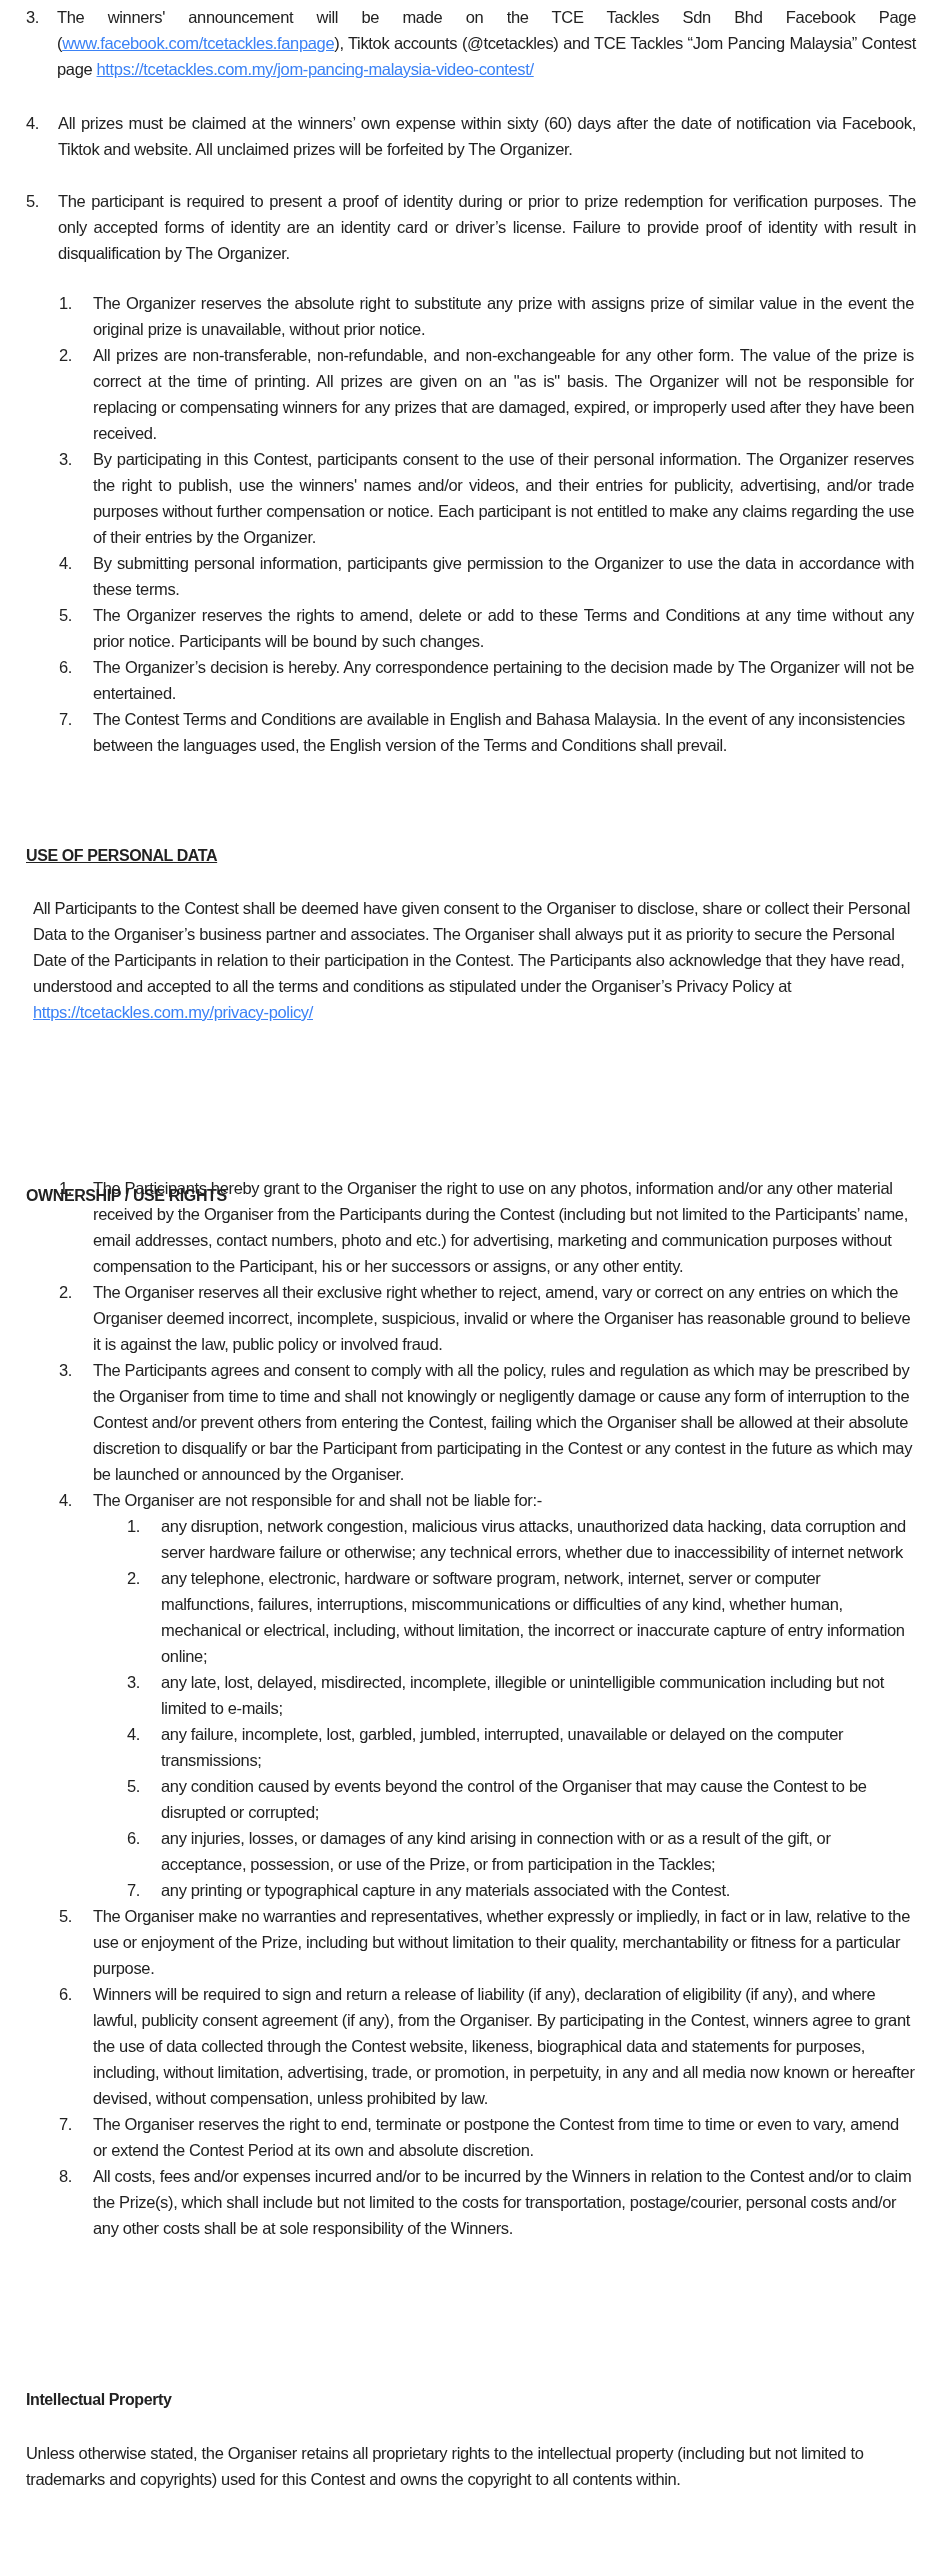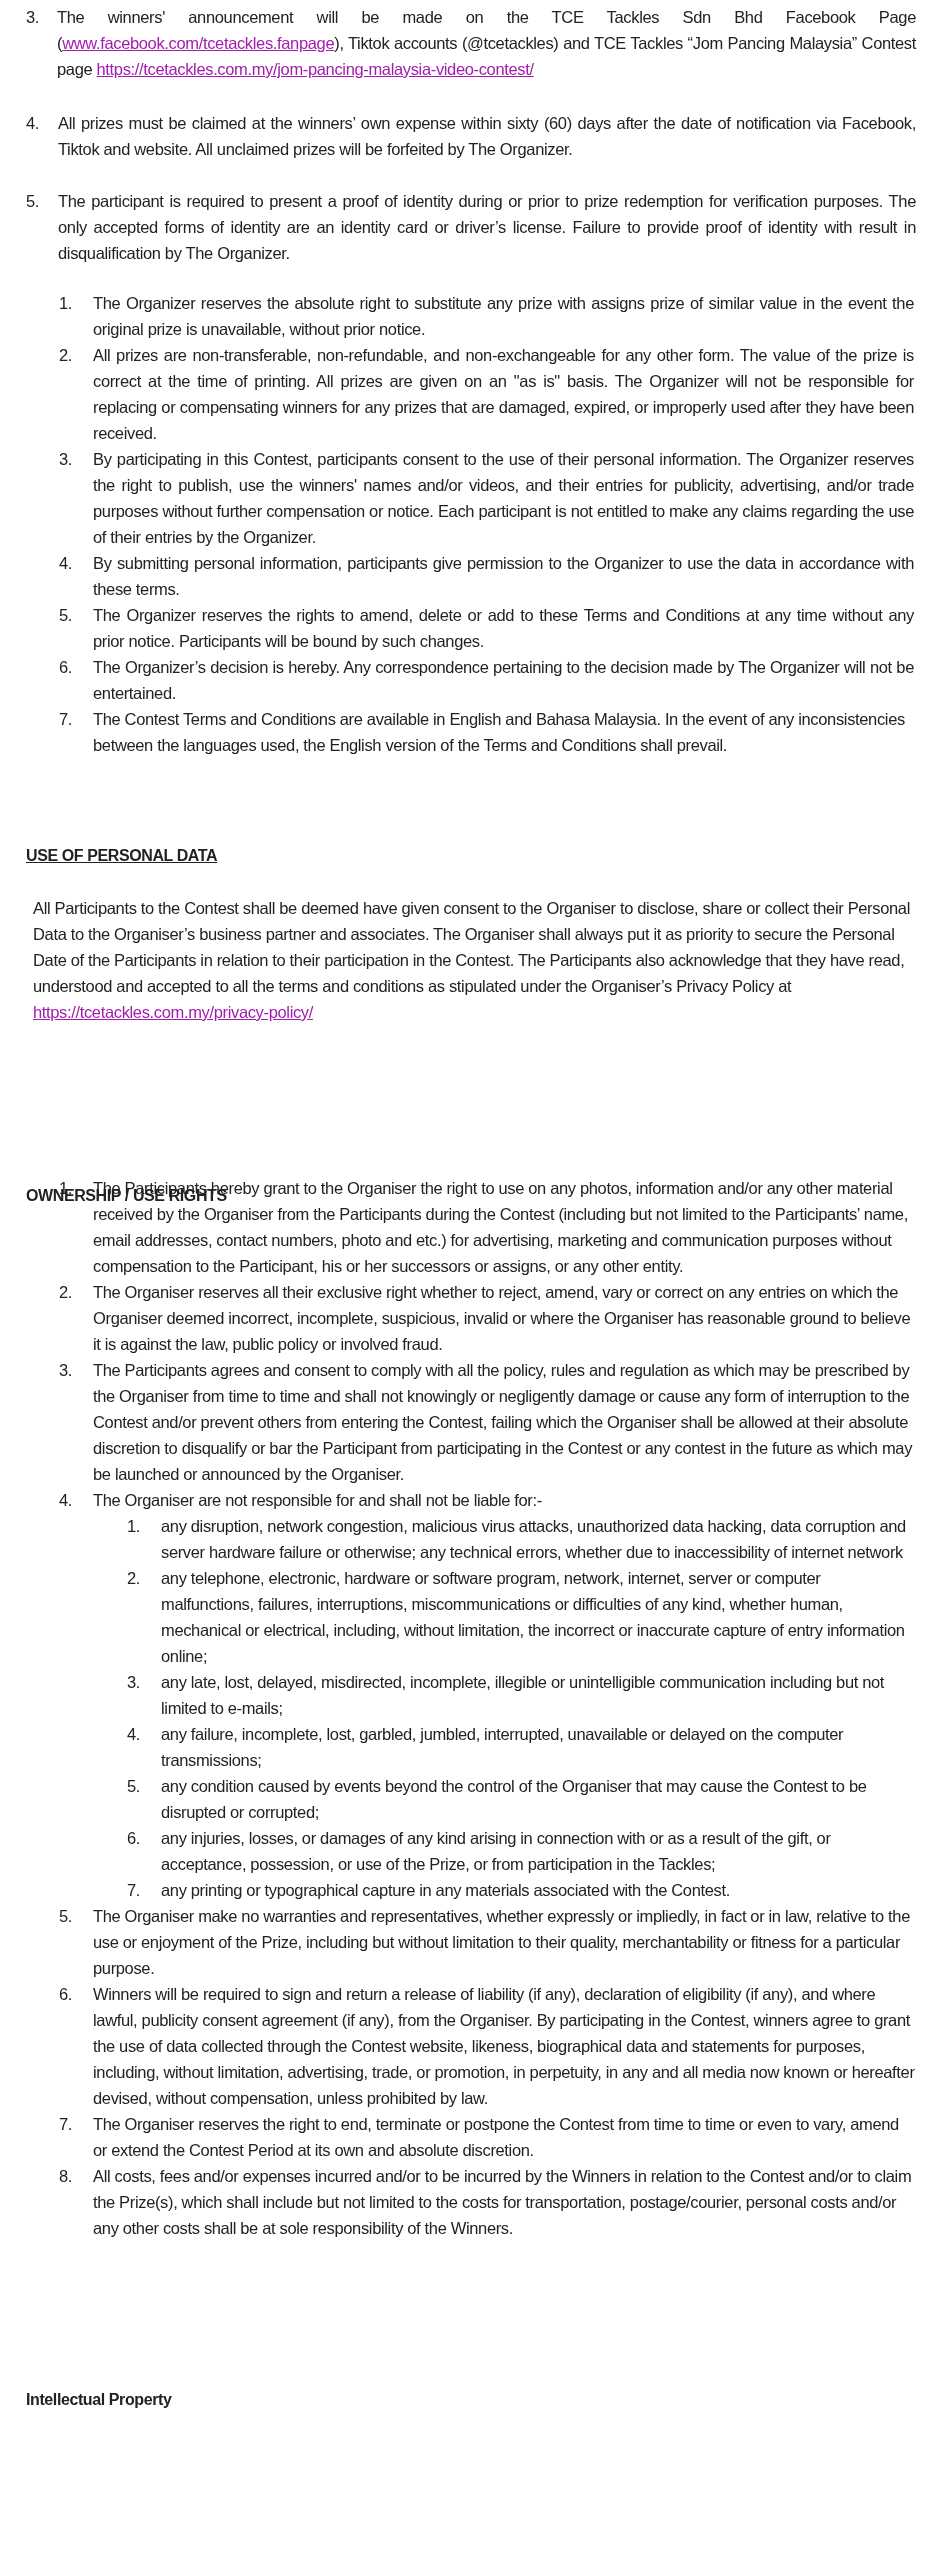--- a/index.html
+++ b/index.html
@@ -5,21 +5,21 @@
   html, body { margin: 0; padding: 0; background: #ffffff; }
   body {
     width: 931px; height: 2560px; overflow: hidden;
     font-family: "Liberation Sans", sans-serif;
     color: #222222;
     font-size: 16.5px;
     line-height: 26px;
     letter-spacing: -0.35px;
   }
   .page { position: relative; width: 931px; height: 2560px; }
-  a { color: #a21caf; text-decoration: underline; }
+  a { color: #3b82f6; text-decoration: underline; }
   .num-item { position: absolute; display: flex; }
   .num { flex: 0 0 auto; }
   .txt { flex: 1 1 auto; }
   .justify { text-align: justify; }
   .heading { position: absolute; left: 26px; font-weight: bold; font-size: 16px; letter-spacing: -0.4px; }
   .para { position: absolute; left: 26px; width: 890px; }
   ol.list { position: absolute; margin: 0; padding: 0; list-style: none; }
   ol.list > li { display: flex; }
   ol.list .n { flex: 0 0 auto; }
   ol.list .t { flex: 1 1 auto; }
@@ -146,14 +146,15 @@
         <span class="n" style="width:34px;">7.</span>
         <span class="t">The Organiser reserves the right to end, terminate or postpone the Contest from time to time or even to vary, amend or extend the Contest Period at its own and absolute discretion.</span>
       </li>
     <li>
         <span class="n" style="width:34px;">8.</span>
         <span class="t">All costs, fees and/or expenses incurred and/or to be incurred by the Winners in relation to the Contest and/or to claim the Prize(s), which shall include but not limited to the costs for transportation, postage/courier, personal costs and/or any other costs shall be at sole responsibility of the Winners.</span>
       </li>
   </ol>
 
   <div class="heading" style="top:2387px;">Intellectual Property</div>
+  <div class="para" style="top:2440px;">Unless otherwise stated, the Organiser retains all proprietary rights to the intellectual property (including but not limited to trademarks and copyrights) used for this Contest and owns the copyright to all contents within.</div>
 
 </div>
 
 </body></html>

